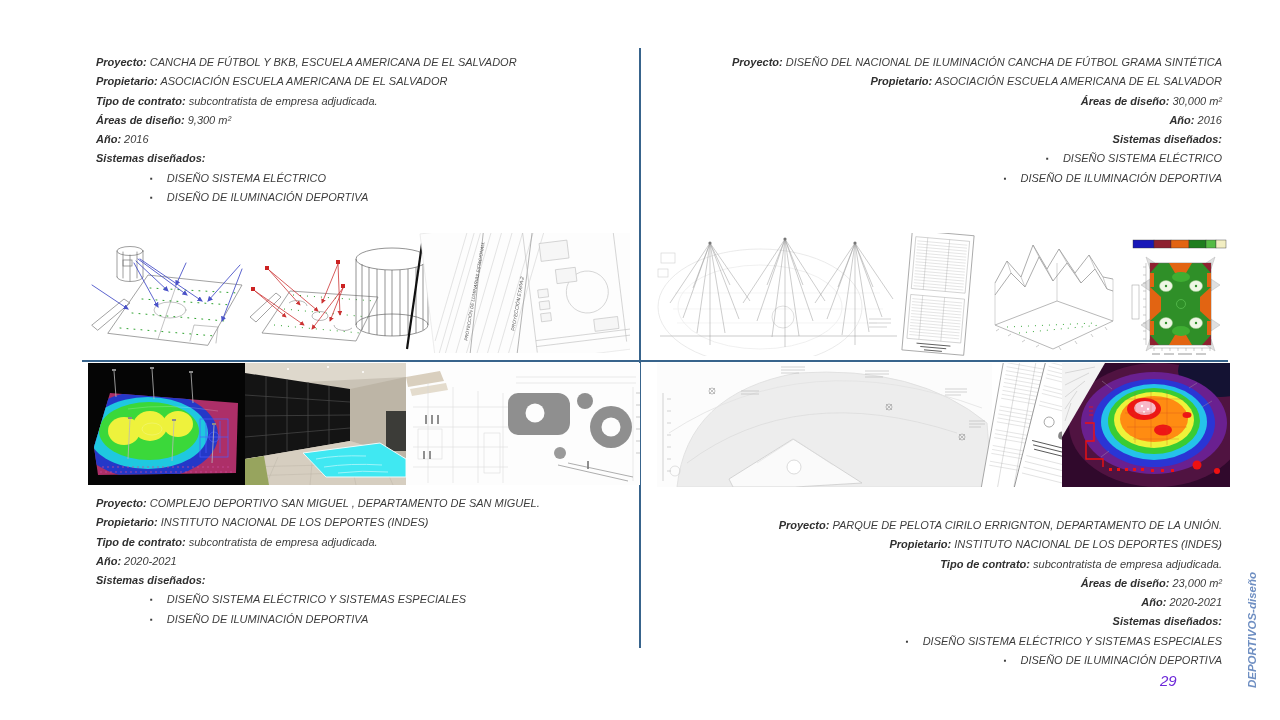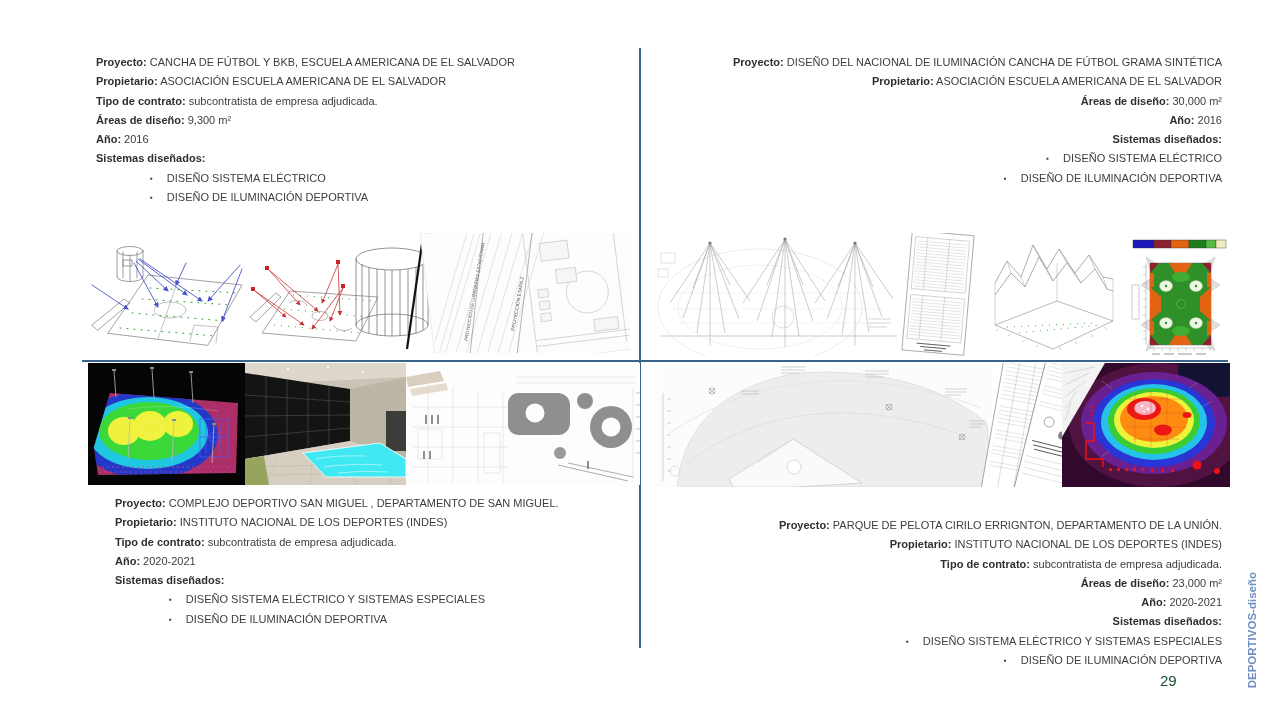--- a/index.html
+++ b/index.html
@@ -1,32 +1,32 @@
 <!DOCTYPE html>
 <html><head>
 <meta charset="utf-8">
 <style>
   html,body{margin:0;padding:0;background:#ffffff;}
   .page{position:relative;width:1280px;height:708px;background:#ffffff;overflow:hidden;
-        font-family:"Liberation Sans",sans-serif;color:#3d3d3d;}
+        font-family:"Liberation Sans",sans-serif;color:#3d3d3d;font-style:italic;}
   .vdivider{position:absolute;left:639px;top:48px;width:2px;height:600px;background:#38648c;}
   .hdivider{position:absolute;left:82px;top:360px;width:1146px;height:2px;background:#38648c;}
   .info{position:absolute;font-size:11px;line-height:19.3px;white-space:nowrap;}
   .info b{color:#2f2f2f;}
   .q-left{left:96px;top:53px;text-align:left;}
   .q-right{right:58px;top:53px;text-align:right;}
-  .q-bl{left:96px;top:494px;text-align:left;margin-left:19px;}
+  .q-bl{left:96px;top:494px;text-align:left;}
   .q-br{right:58px;top:516px;text-align:right;}
   .bullet-line .mark{font-size:8px;vertical-align:1px;}
   .align-l .bullet-line{padding-left:54px;}
   .align-l .bullet-line .mark{margin-right:14px;}
   .align-r .bullet-line .mark{margin-right:14px;}
   .strip{position:absolute;}
   .strip svg{display:block;}
-  .pagenum{position:absolute;left:1160px;top:672px;font-size:15px;color:#14532d;}
+  .pagenum{position:absolute;left:1160px;top:672px;font-size:15px;color:#6d28d9;}
   .sidelabel{position:absolute;right:22px;bottom:20px;writing-mode:vertical-rl;
              transform:rotate(180deg);font-size:11.5px;font-weight:bold;color:#6f8fc2;}
 </style>
 </head>
 <body>
 
 <div class="page">
 
   <div class="vdivider"></div>
   <div class="hdivider"></div>

